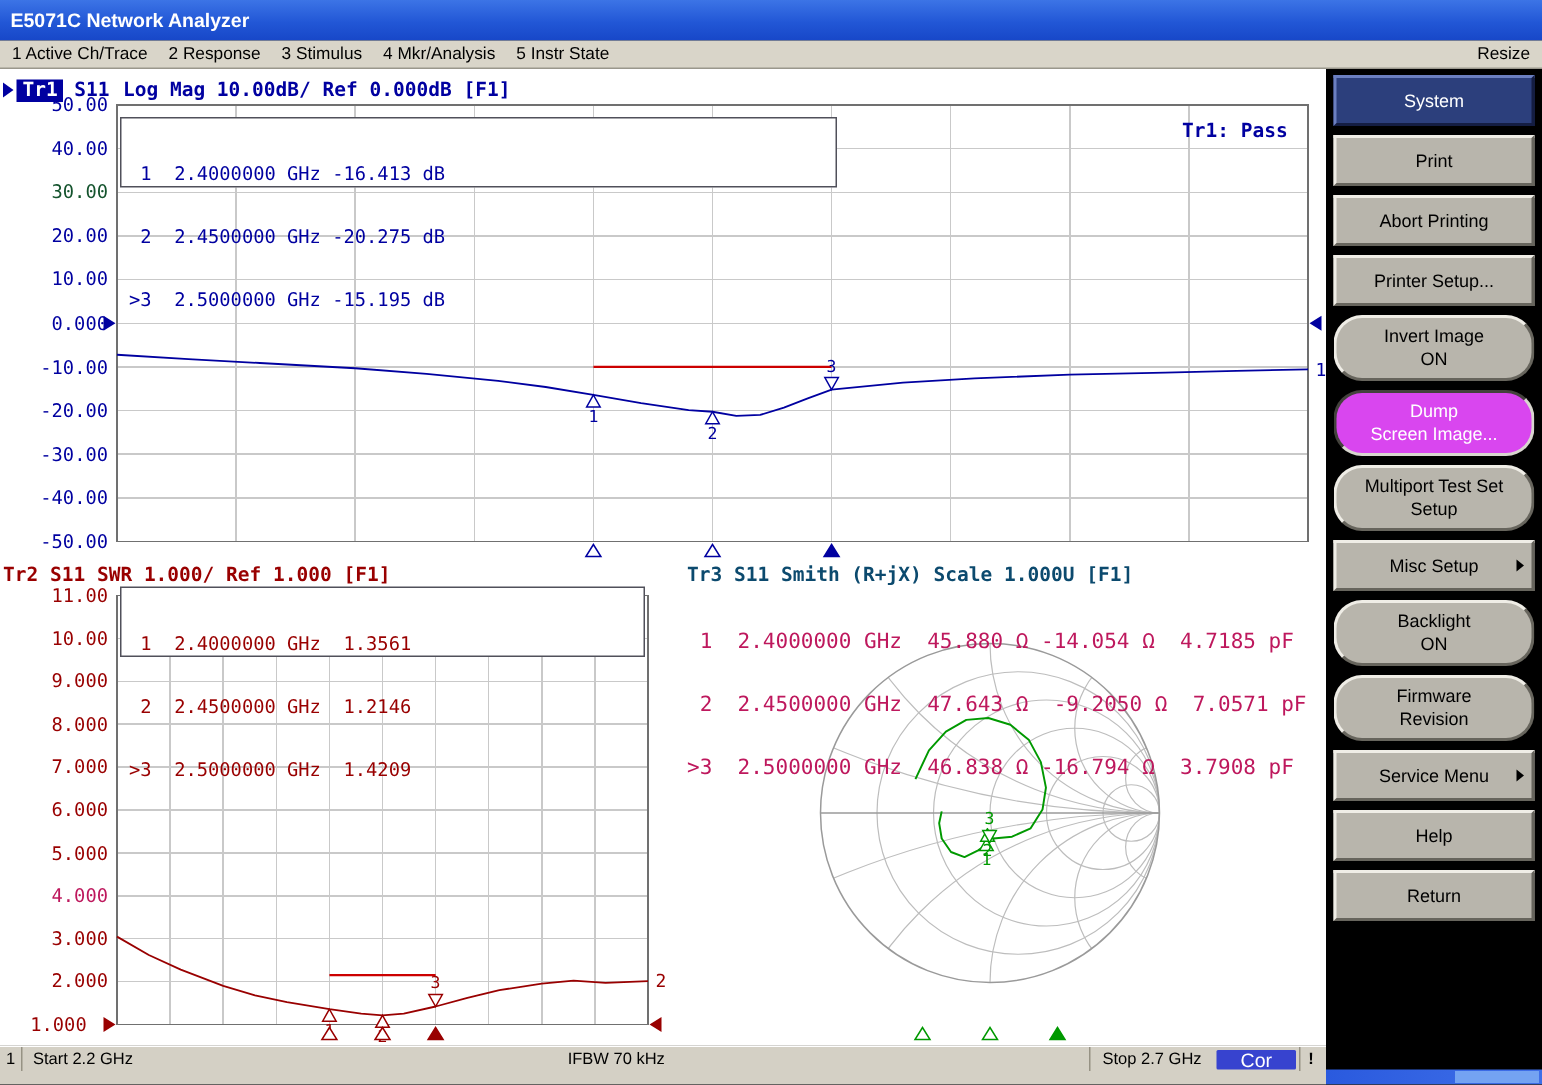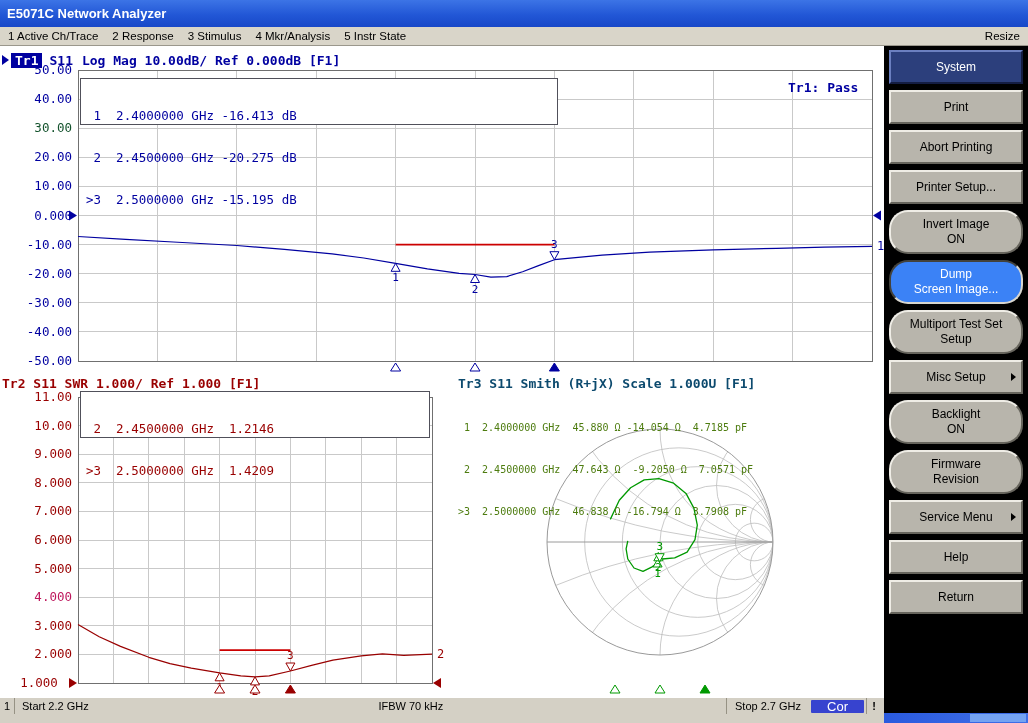--- a/index.html
+++ b/index.html
@@ -27,36 +27,36 @@
   #tr2-header{left:2px;top:329px;color:#990000;}
   #tr3-header{left:458px;top:329px;color:#0c4a6e;}
   .tr-active-arrow{width:0;height:0;border-left:7px solid #0000a0;
     border-top:5px solid transparent;border-bottom:5px solid transparent;margin-right:2px;}
   .tr-badge{background:#0000a0;color:#fff;padding:0 4px;margin-right:7px;}
   .tr-param{margin-right:9px;}
   .mkbox{position:absolute;border:1px solid #50505a;background:#fff;padding:2px 5px;
     font-size:12.5px;line-height:14px;white-space:pre;box-sizing:border-box;}
   #tr1-markers{left:80px;top:32px;width:478px;height:47px;color:#0000a0;}
   #tr2-markers{left:80px;top:345px;width:350px;height:47px;color:#990000;}
-  #tr3-markers{position:absolute;left:458px;top:347px;color:#4d7c0f;font-size:10px;
+  #tr3-markers{position:absolute;left:458px;top:347px;color:#be185d;font-size:14px;
     line-height:14px;white-space:pre;}
   #tr1-pass{position:absolute;left:788px;top:34px;color:#0000a0;font-size:13px;font-weight:bold;}
   .ytick{position:absolute;text-align:right;font-size:12.5px;line-height:14px;
     font-family:"DejaVu Sans Mono","Liberation Mono",monospace;}
 
   
   .sidebar{position:absolute;left:884px;top:46px;width:144px;height:677px;background:#000;
     display:flex;flex-direction:column;align-items:center;padding-top:4px;box-sizing:border-box;}
   .softkey{width:134px;margin-bottom:6px;background:#b8b5ac;color:#000;font-size:12px;
     line-height:15px;display:flex;flex-direction:column;align-items:center;justify-content:center;
     border:2px solid;border-color:#efede6 #67655d #67655d #efede6;box-sizing:border-box;
     position:relative;text-align:center;}
   .softkey.h1{height:34px;}.softkey.h2{height:44px;border-radius:19px;}
   .softkey.system{background:#2c3f7c;color:#fff;border-color:#6b7fc0 #141d42 #141d42 #6b7fc0;}
-  .softkey.active{background:#3b82f6;color:#fff;border-color:#43423c #d8d6cf #d8d6cf #43423c;}
+  .softkey.active{background:#d946ef;color:#fff;border-color:#43423c #d8d6cf #d8d6cf #43423c;}
   .arrow-tri{position:absolute;right:5px;top:50%;margin-top:-4px;width:0;height:0;
     border-left:5px solid #000;border-top:4px solid transparent;border-bottom:4px solid transparent;}
 
   
   .statusbar{position:absolute;left:0;top:697px;width:884px;height:17px;background:#d4d0c5;
     border-top:1px solid #fff;display:flex;align-items:center;font-size:11px;color:#000;
     box-sizing:border-box;}
   .sb-ch{width:14px;text-align:center;border-right:1px solid #969284;height:100%;
     display:flex;align-items:center;justify-content:center;}
   .sb-start{padding:0 7px;}
@@ -234,20 +234,21 @@
       <div> 1  2.4000000 GHz -16.413 dB</div>
       <div> 2  2.4500000 GHz -20.275 dB</div>
       <div>&gt;3  2.5000000 GHz -15.195 dB</div>
     </div>
     <div id="tr1-pass">Tr1: Pass</div>
 
     <div class="tr-header" id="tr2-header">
       <span>Tr2 S11 SWR 1.000/ Ref 1.000 [F1]</span>
     </div>
     <div class="mkbox" id="tr2-markers">
+      <div> 1  2.4000000 GHz  1.3561</div>
       <div> 2  2.4500000 GHz  1.2146</div>
       <div>&gt;3  2.5000000 GHz  1.4209</div>
     </div>
 
     <div class="tr-header" id="tr3-header">
       <span>Tr3 S11 Smith (R+jX) Scale 1.000U [F1]</span>
     </div>
     <div id="tr3-markers">
       <div> 1  2.4000000 GHz  45.880 Ω -14.054 Ω  4.7185 pF</div>
       <div> 2  2.4500000 GHz  47.643 Ω  -9.2050 Ω  7.0571 pF</div>

